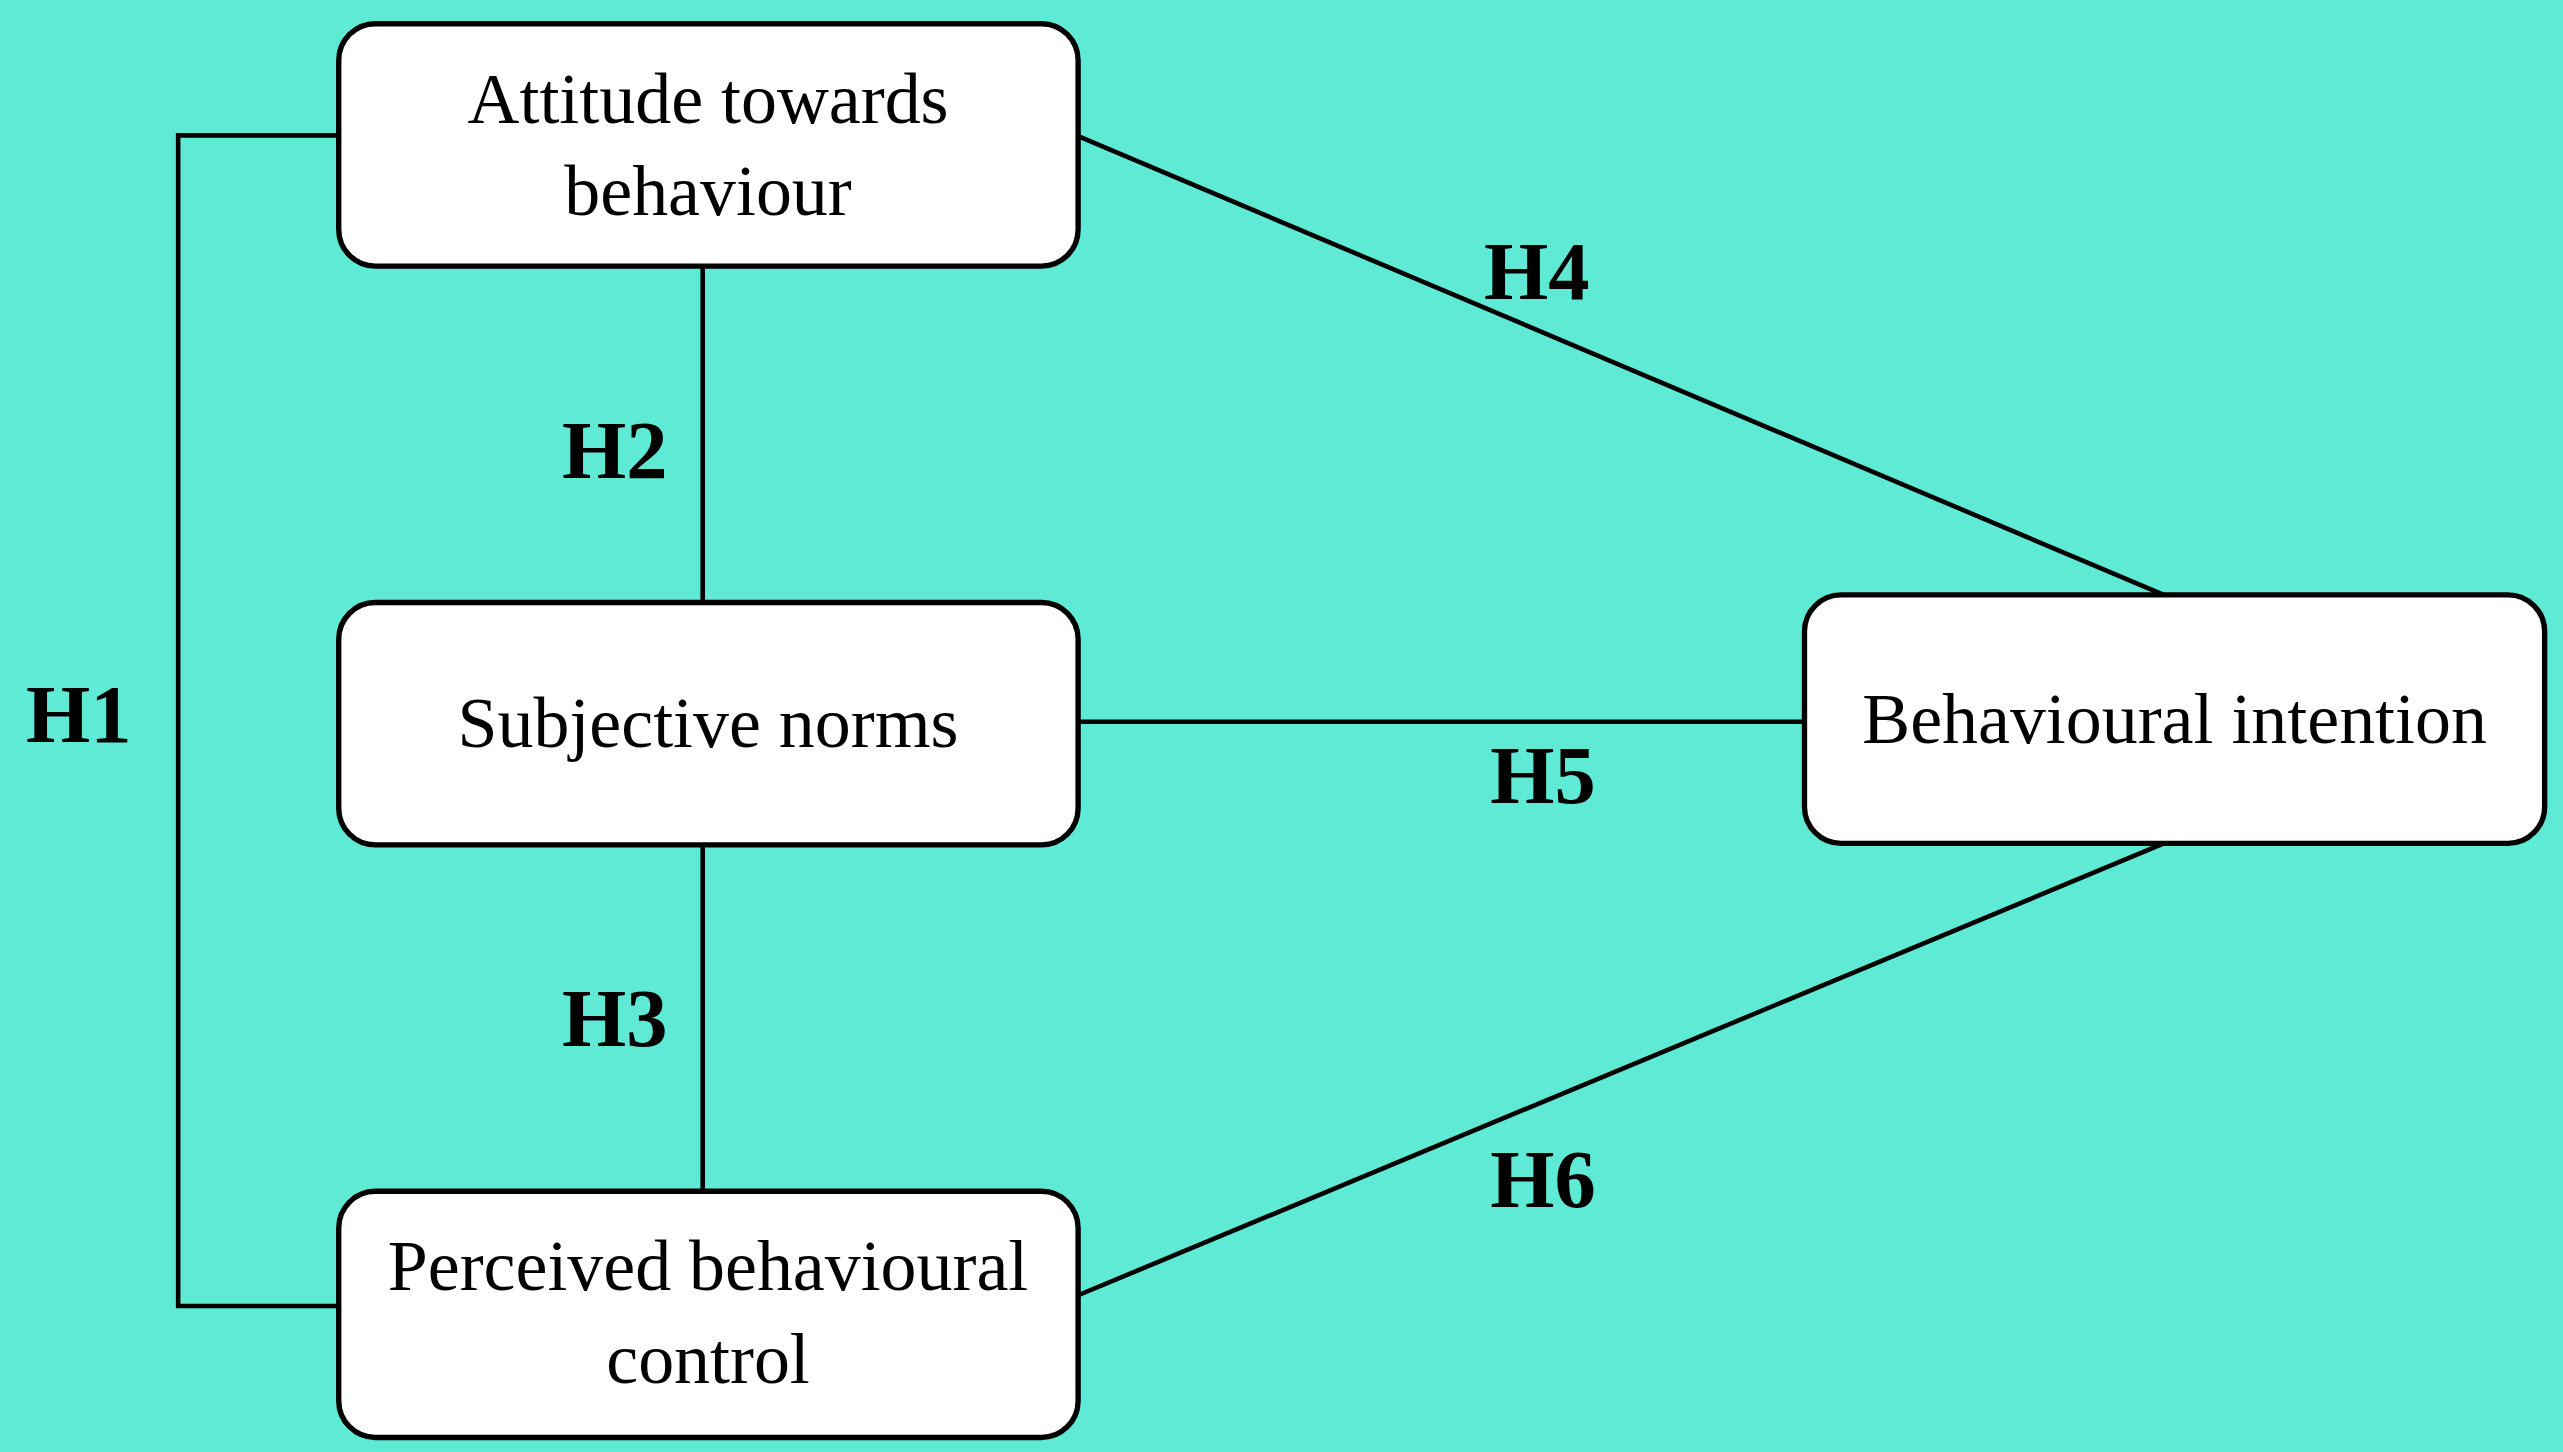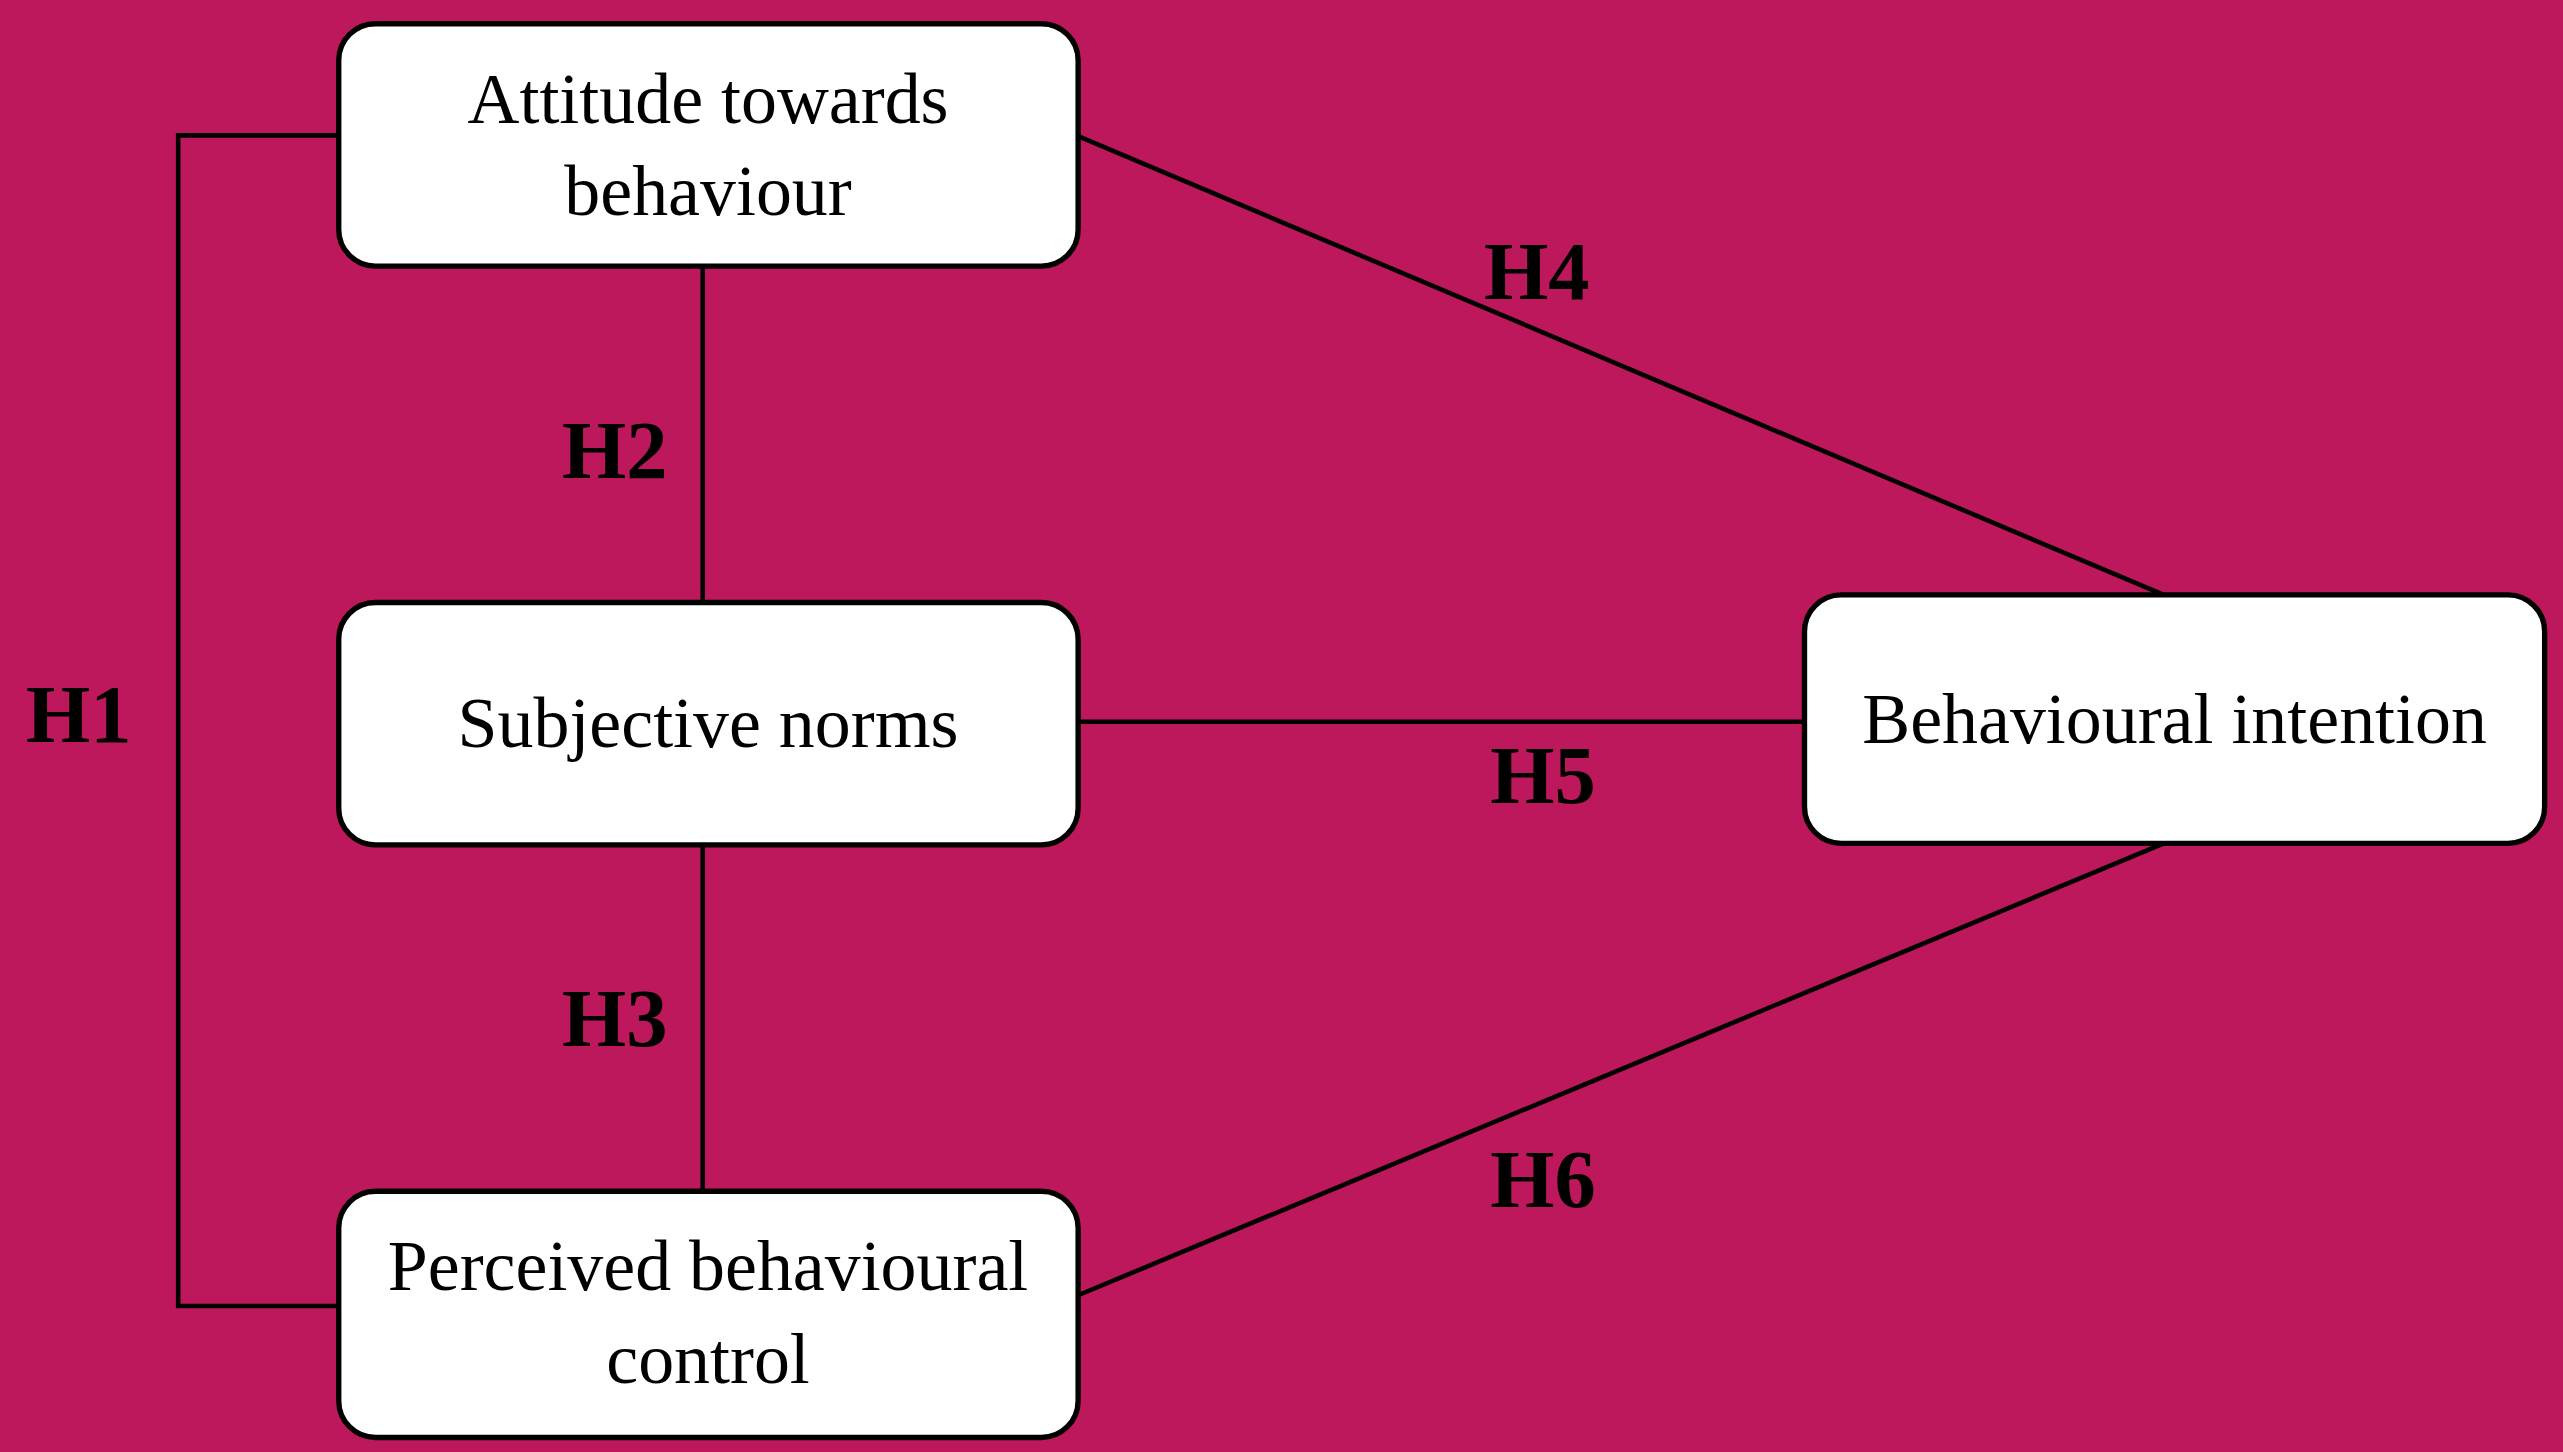--- a/index.html
+++ b/index.html
@@ -2,21 +2,21 @@
 <html style="font-size:12.2px"><head>
 <meta charset="utf-8">
 <style>
   html, body {
     margin: 0;
     padding: 0;
     background: #ffffff;
   }
   .figure-wrap {
     width: 100%;
-    background: #be185d;
+    background: #5eead4;
   }
   svg {
     display: block;
     width: 100%;
     height: auto;
   }
   .node-box {
     fill: #ffffff;
     stroke: #000000;
     stroke-width: 3.5;

